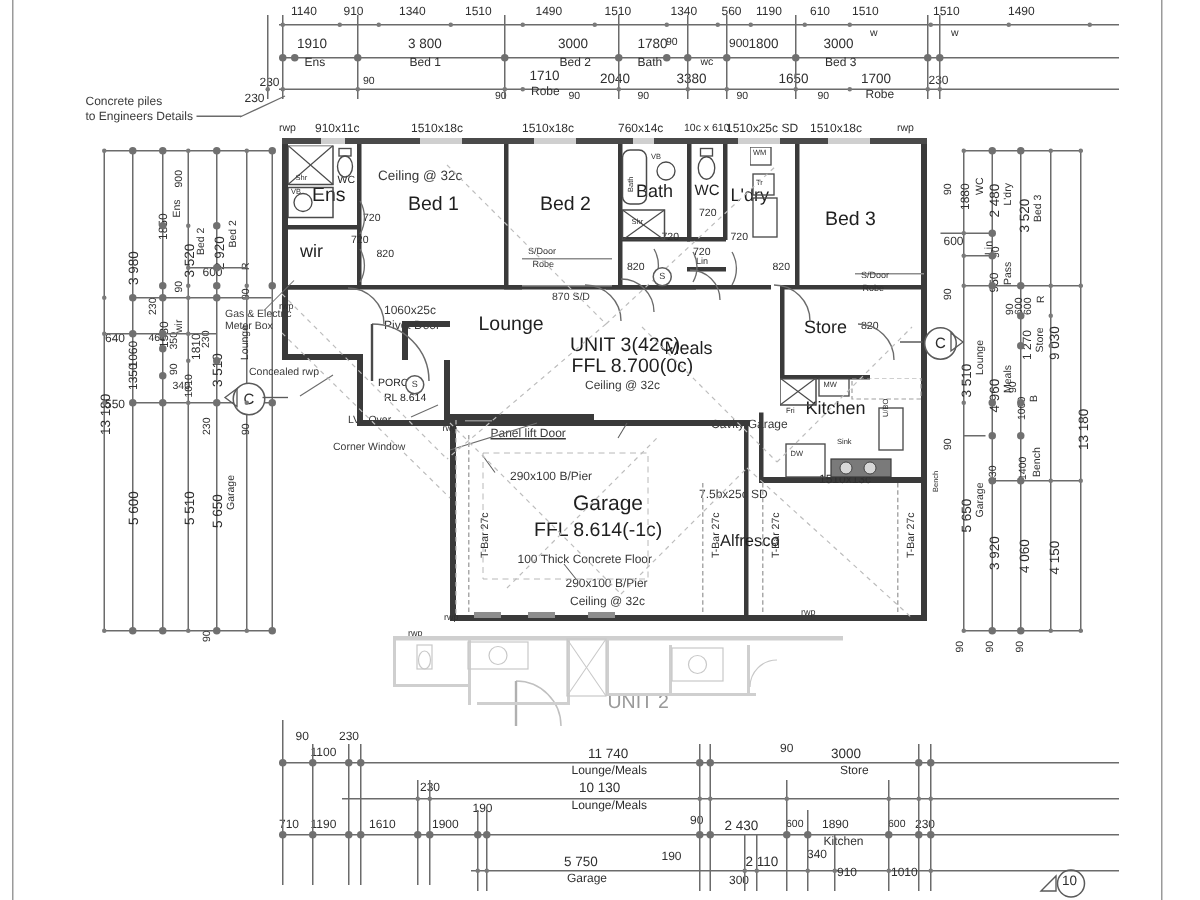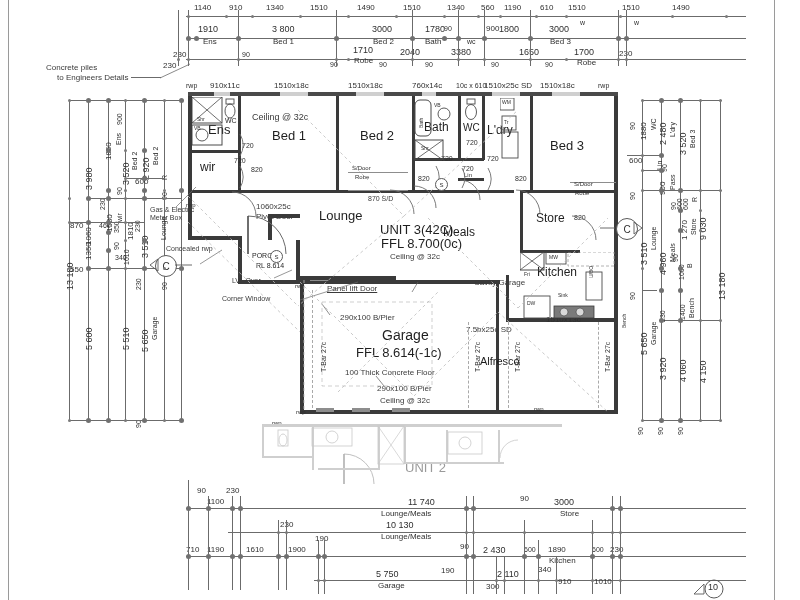--- a/index.html
+++ b/index.html
@@ -85,21 +85,21 @@
   <div class="lbl" style="left:400px;top:48px;font-size:9px;">2040</div>
   <div class="lbl" style="left:425px;top:61px;font-size:7px;">90</div>
   <div class="lbl" style="left:451px;top:48px;font-size:9px;">3380</div>
   <div class="lbl" style="left:491px;top:61px;font-size:7px;">90</div>
   <div class="lbl" style="left:519px;top:48px;font-size:9px;">1650</div>
   <div class="lbl" style="left:545px;top:61px;font-size:7px;">90</div>
   <div class="lbl" style="left:574px;top:48px;font-size:9px;">1700</div>
   <div class="lbl" style="left:577px;top:59px;font-size:8px;">Robe</div>
   <div class="lbl" style="left:619px;top:50px;font-size:8px;">230</div>
 
-  <div class="note" style="left:46px;top:63px;font-size:8px;">Concrete piles</div>
+  <div class="note" style="left:57px;top:63px;font-size:8px;">Concrete piles</div>
   <div class="note" style="left:57px;top:73px;font-size:8px;">to Engineers Details</div>
   <div class="dim dimh" style="left:131px;top:77px;width:30px;"></div>
   <svg style="position:absolute;left:158px;top:62px;" width="40" height="30">
     <line x1="2" y1="16" x2="32" y2="2" stroke="#6b6b6b" stroke-width="0.8"></line>
   </svg>
   <div class="lbl" style="left:163px;top:62px;font-size:8px;">230</div>
 
   <div class="dim dimv" style="left:69px;top:100px;height:320px;"></div>
   <div class="dim dimv" style="left:88px;top:100px;height:320px;"></div>
   <div class="dim dimv" style="left:108px;top:100px;height:320px;"></div>
@@ -115,21 +115,21 @@
   <div class="vlbl" style="left:122px;top:185px;font-size:9px;">3 520</div>
   <div class="vlbl" style="left:131px;top:170px;font-size:7px;">Bed 2</div>
   <div class="vlbl" style="left:142px;top:180px;font-size:9px;">2 920</div>
   <div class="vlbl" style="left:152px;top:165px;font-size:7px;">Bed 2</div>
   <div class="vlbl" style="left:106px;top:232px;font-size:8px;">1580</div>
   <div class="vlbl" style="left:116px;top:222px;font-size:7px;">wir</div>
   <div class="lbl" style="left:135px;top:178px;font-size:8px;">600</div>
   <div class="vlbl" style="left:161px;top:180px;font-size:7px;">R</div>
   <div class="vlbl" style="left:99px;top:210px;font-size:7px;">230</div>
   <div class="vlbl" style="left:85px;top:245px;font-size:8px;">1060</div>
-  <div class="lbl" style="left:70px;top:222px;font-size:8px;">870</div>
+  <div class="lbl" style="left:70px;top:222px;font-size:8px;">640</div>
   <div class="lbl" style="left:99px;top:222px;font-size:7px;">460</div>
   <div class="vlbl" style="left:127px;top:240px;font-size:8px;">1810</div>
   <div class="vlbl" style="left:134px;top:232px;font-size:7px;">230</div>
   <div class="vlbl" style="left:141px;top:258px;font-size:9px;">3 510</div>
   <div class="vlbl" style="left:160px;top:240px;font-size:7px;">Lounge</div>
   <div class="vlbl" style="left:85px;top:260px;font-size:8px;">1350</div>
   <div class="vlbl" style="left:123px;top:265px;font-size:7px;">1010</div>
   <div class="lbl" style="left:115px;top:254px;font-size:7px;">340</div>
   <div class="lbl" style="left:70px;top:266px;font-size:8px;text-align:right;">550</div>
   <div class="vlbl" style="left:135px;top:290px;font-size:7px;">230</div>
@@ -511,21 +511,21 @@
   <div class="faintw" style="left:100px;top:420px;width:0;height:0;"></div>
 
   <div class="dim dimh" style="left:186px;top:508px;width:560px;"></div>
   <div class="dim dimh" style="left:228px;top:532px;width:518px;"></div>
   <div class="dim dimh" style="left:186px;top:556px;width:560px;"></div>
   <div class="dim dimh" style="left:314px;top:580px;width:432px;"></div>
 
   <div class="lbl" style="left:197px;top:487px;font-size:8px;">90</div>
   <div class="lbl" style="left:226px;top:487px;font-size:8px;">230</div>
   <div class="lbl" style="left:207px;top:498px;font-size:8px;">1100</div>
-  <div class="lbl" style="left:408px;top:498px;font-size:9px;">11 740</div>
+  <div class="lbl" style="left:392px;top:498px;font-size:9px;">11 740</div>
   <div class="lbl" style="left:381px;top:510px;font-size:8px;">Lounge/Meals</div>
   <div class="lbl" style="left:554px;top:498px;font-size:9px;">3000</div>
   <div class="lbl" style="left:560px;top:510px;font-size:8px;">Store</div>
 
   <div class="lbl" style="left:280px;top:521px;font-size:8px;">230</div>
   <div class="lbl" style="left:386px;top:521px;font-size:9px;">10 130</div>
   <div class="lbl" style="left:381px;top:533px;font-size:8px;">Lounge/Meals</div>
   <div class="lbl" style="left:520px;top:495px;font-size:8px;">90</div>
   <div class="lbl" style="left:460px;top:543px;font-size:8px;">90</div>
 

